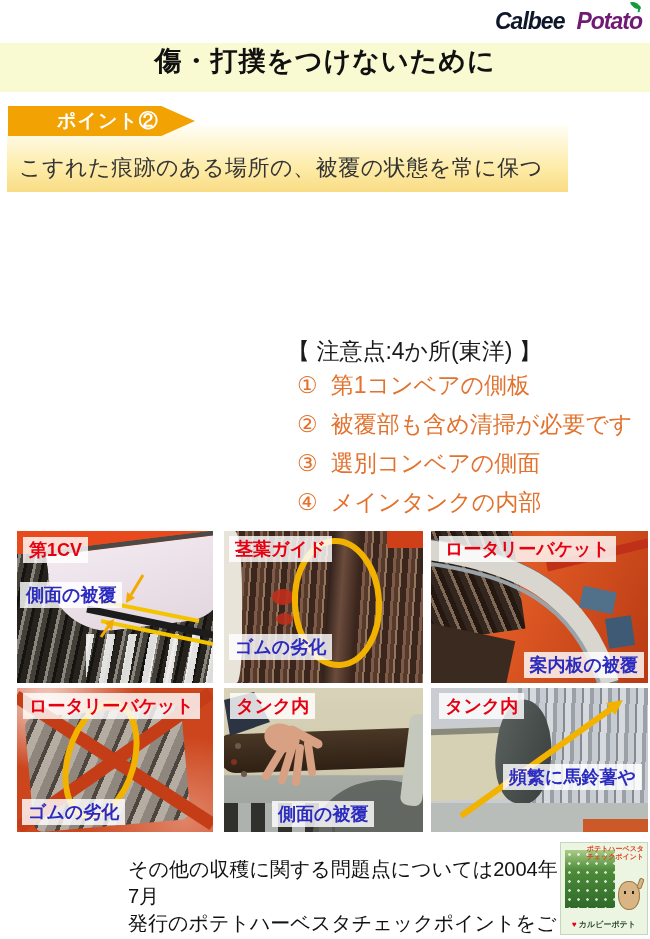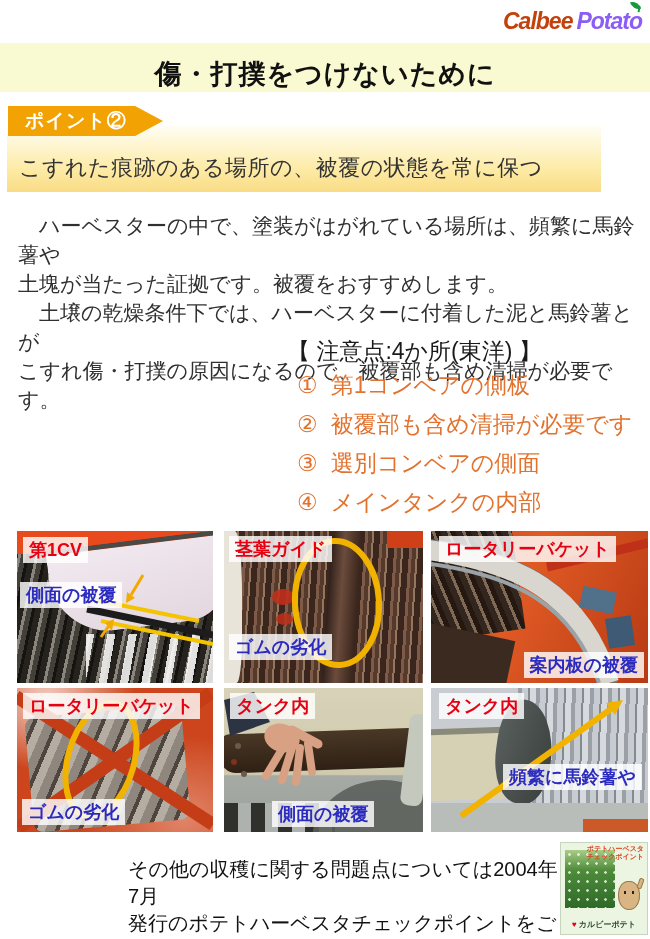--- a/index.html
+++ b/index.html
@@ -1,33 +1,33 @@
 <!DOCTYPE html>
 <html><head>
 <meta charset="utf-8">
 <style>
   html,body{margin:0;padding:0;}
   body{width:650px;height:939px;background:#fff;font-family:"Liberation Sans",sans-serif;}
   .page{position:relative;width:650px;height:939px;background:#fff;overflow:hidden;}
 
   
   .logo{position:absolute;top:8px;right:8px;font-style:italic;font-weight:bold;font-size:23px;letter-spacing:-1px;}
-  .logo-calbee{color:#c2410c;}
-  .logo-potato{color:#8b5cf6;margin-left:4px;}
+  .logo-calbee{color:#0f172a;}
+  .logo-potato{color:#701a75;margin-left:12px;}
   .logo-leaf{position:absolute;right:2px;top:-7px;width:9px;height:9px;background:#149A3C;border-radius:0 100% 0 100%;transform:rotate(-15deg);}
   .logo-leaf:after{content:"";position:absolute;left:6px;top:6px;width:2px;height:6px;background:#149A3C;transform:rotate(25deg);}
 
   
-  .title-bar{position:absolute;left:0;top:43px;width:650px;height:49px;background:#FAFAD2;display:flex;align-items:flex-end;justify-content:center;}
+  .title-bar{position:absolute;left:0;top:43px;width:650px;height:49px;background:#FAFAD2;display:flex;align-items:flex-start;justify-content:center;}
   .title-bar span{font-size:27px;font-weight:600;color:#111;letter-spacing:1px;}
 
   
-  .point-badge{position:absolute;left:8px;top:106px;width:155px;height:30px;background:#F2A202;clip-path:polygon(0 0,82% 0,100% 50%,82% 100%,0 100%);z-index:3;}
+  .point-badge{position:absolute;left:8px;top:106px;width:155px;height:30px;background:#F2A202;clip-path:polygon(0 0,82% 0,100% 50%,82% 100%,0 100%);z-index:3;padding-left:32px;}
   .point-badge span{display:block;padding-left:17px;line-height:30px;font-size:19px;font-weight:bold;color:#fff;letter-spacing:1px;}
-  .point-box{position:absolute;left:7px;top:125px;width:561px;height:67px;background:linear-gradient(180deg,#FFFEF6 0%,#FDEBA6 65%,#F9DC86 100%);z-index:2;padding-left:33px;}
+  .point-box{position:absolute;left:7px;top:125px;width:561px;height:67px;background:linear-gradient(180deg,#FFFEF6 0%,#FDEBA6 65%,#F9DC86 100%);z-index:2;}
   .point-text{position:absolute;left:12px;top:28px;font-size:22px;color:#333;letter-spacing:0.5px;}
 
   
   .body-text{position:absolute;left:18px;top:211px;width:620px;font-size:21px;line-height:29px;color:#303030;}
 
   
   .attention-heading{position:absolute;left:287px;top:336px;font-size:23px;color:#1a1a1a;}
   .attention-list{position:absolute;left:297px;top:370px;}
   .att-item{height:39px;font-size:23px;color:#E2722E;}
   .att-num{margin-right:13px;}
@@ -114,26 +114,20 @@
     <span>傷・打撲をつけないために</span>
   </div>
 
   <div class="point-badge">
     <span>ポイント②</span>
   </div>
   <div class="point-box">
     <div class="point-text">こすれた痕跡のある場所の、被覆の状態を常に保つ</div>
   </div>
 
-  <div class="body-text">
-    <div>　ハーベスターの中で、塗装がはがれている場所は、頻繁に馬鈴薯や</div>
-    <div>土塊が当たった証拠です。被覆をおすすめします。</div>
-    <div>　土壌の乾燥条件下では、ハーベスターに付着した泥と馬鈴薯とが</div>
-    <div>こすれ傷・打撲の原因になるので、被覆部も含め清掃が必要です。</div>
-  </div>
 
   <div class="attention-heading">【 注意点:4か所(東洋) 】</div>
   <div class="attention-list">
     <div class="att-item"><span class="att-num">①</span><span>第1コンベアの側板</span></div>
     <div class="att-item"><span class="att-num">②</span><span>被覆部も含め清掃が必要です</span></div>
     <div class="att-item"><span class="att-num">③</span><span>選別コンベアの側面</span></div>
     <div class="att-item"><span class="att-num">④</span><span>メインタンクの内部</span></div>
   </div>
 
   <div class="photo p1">

